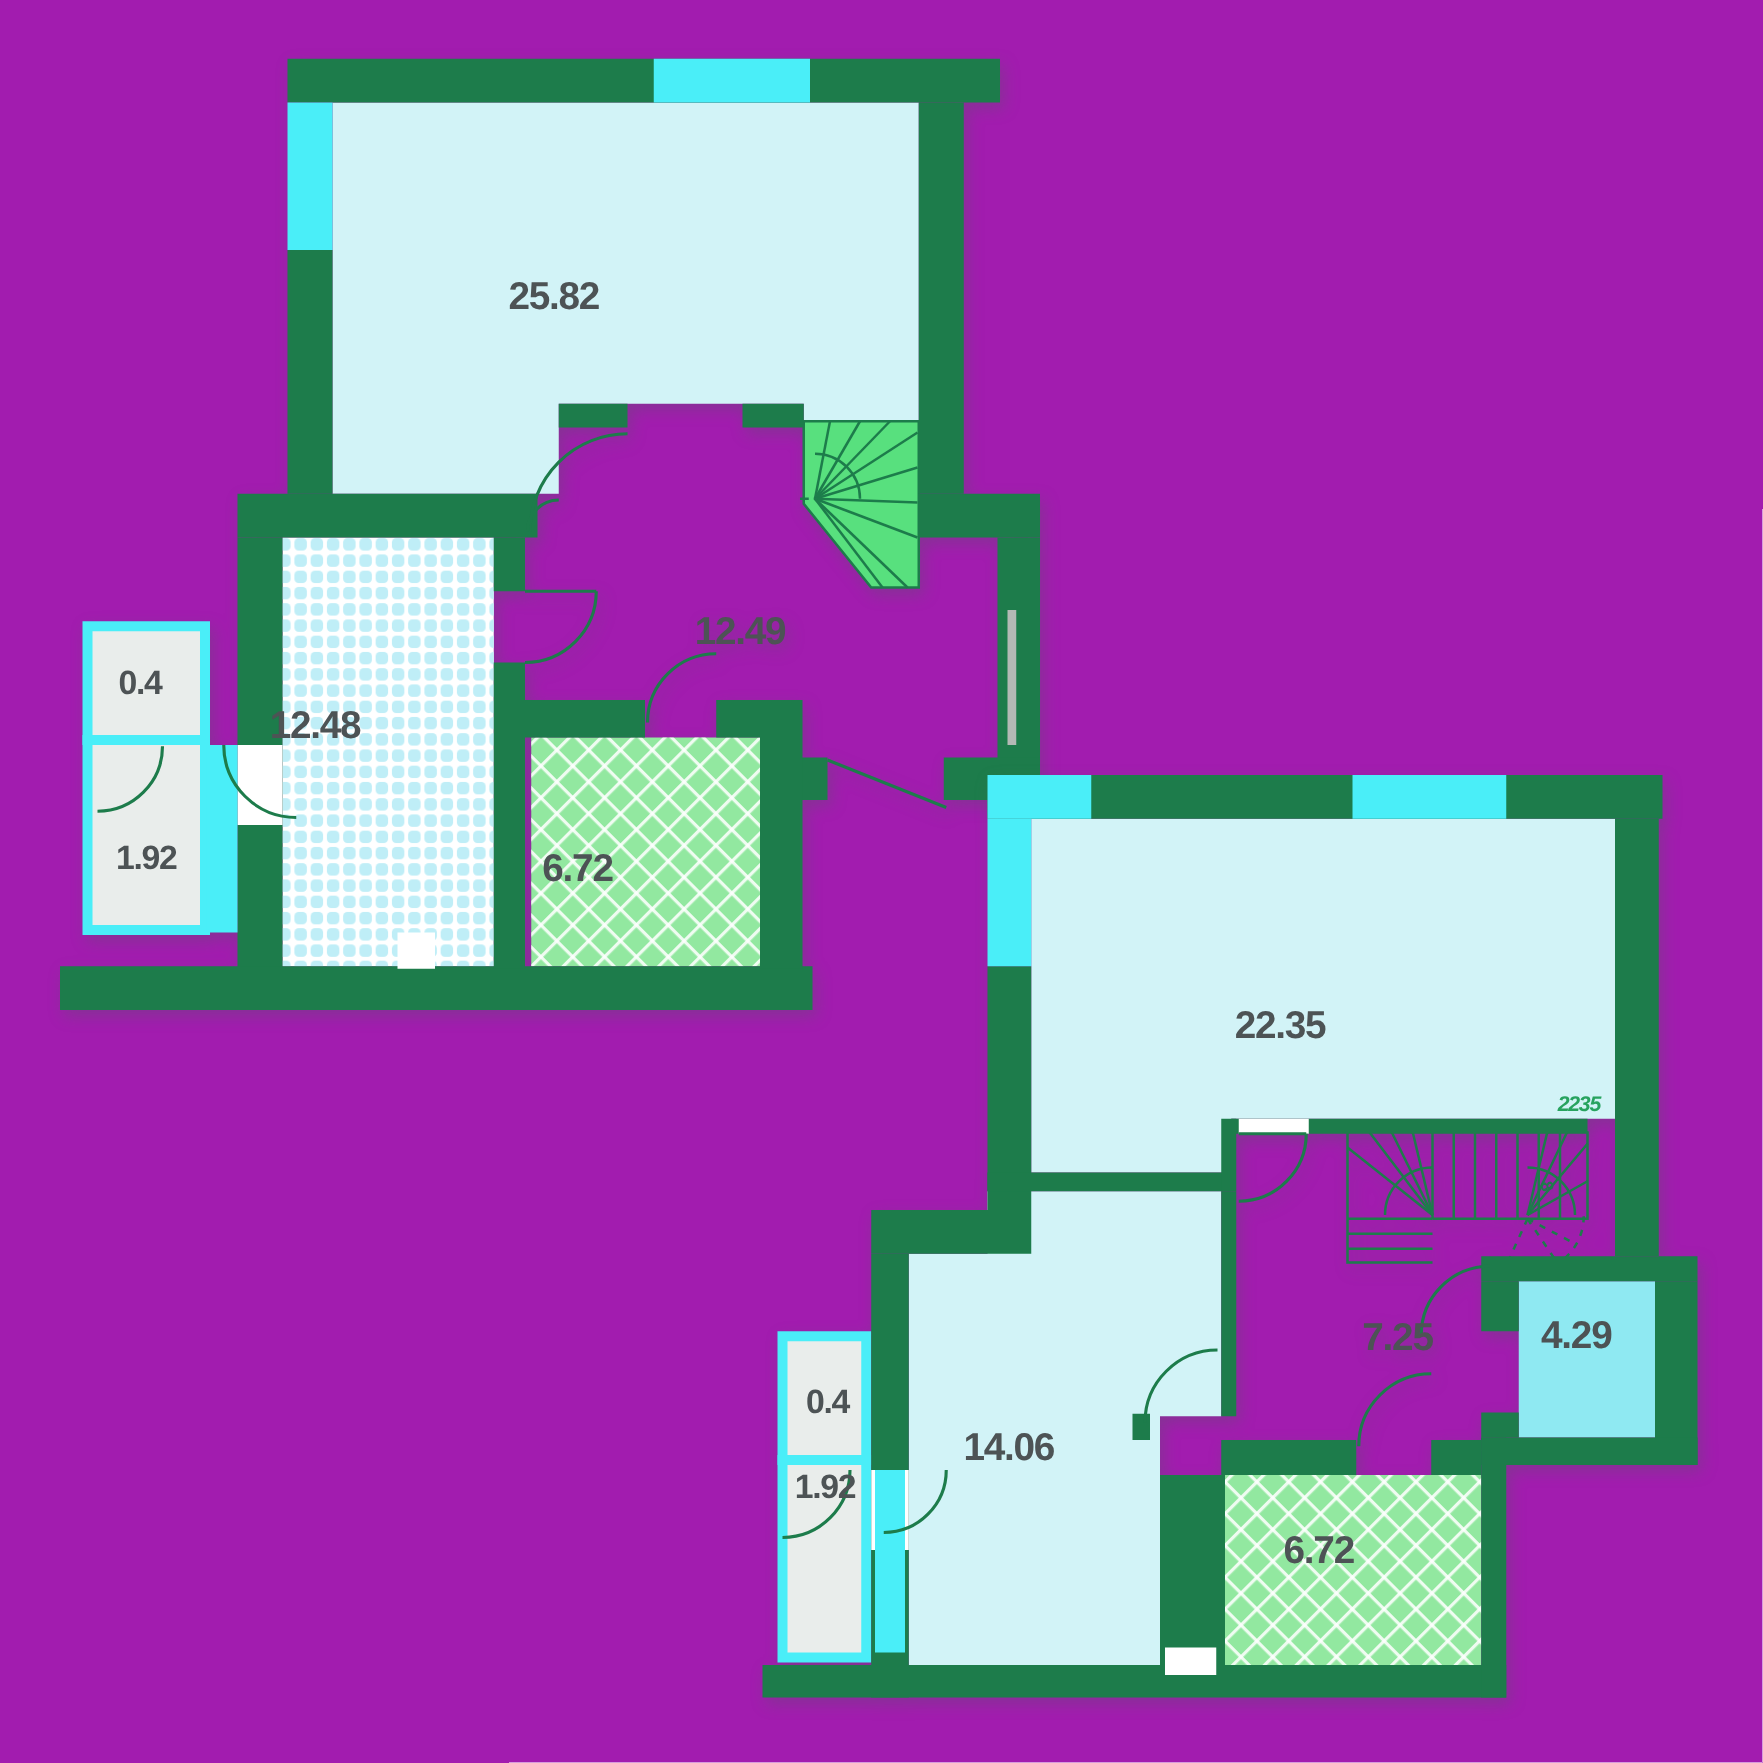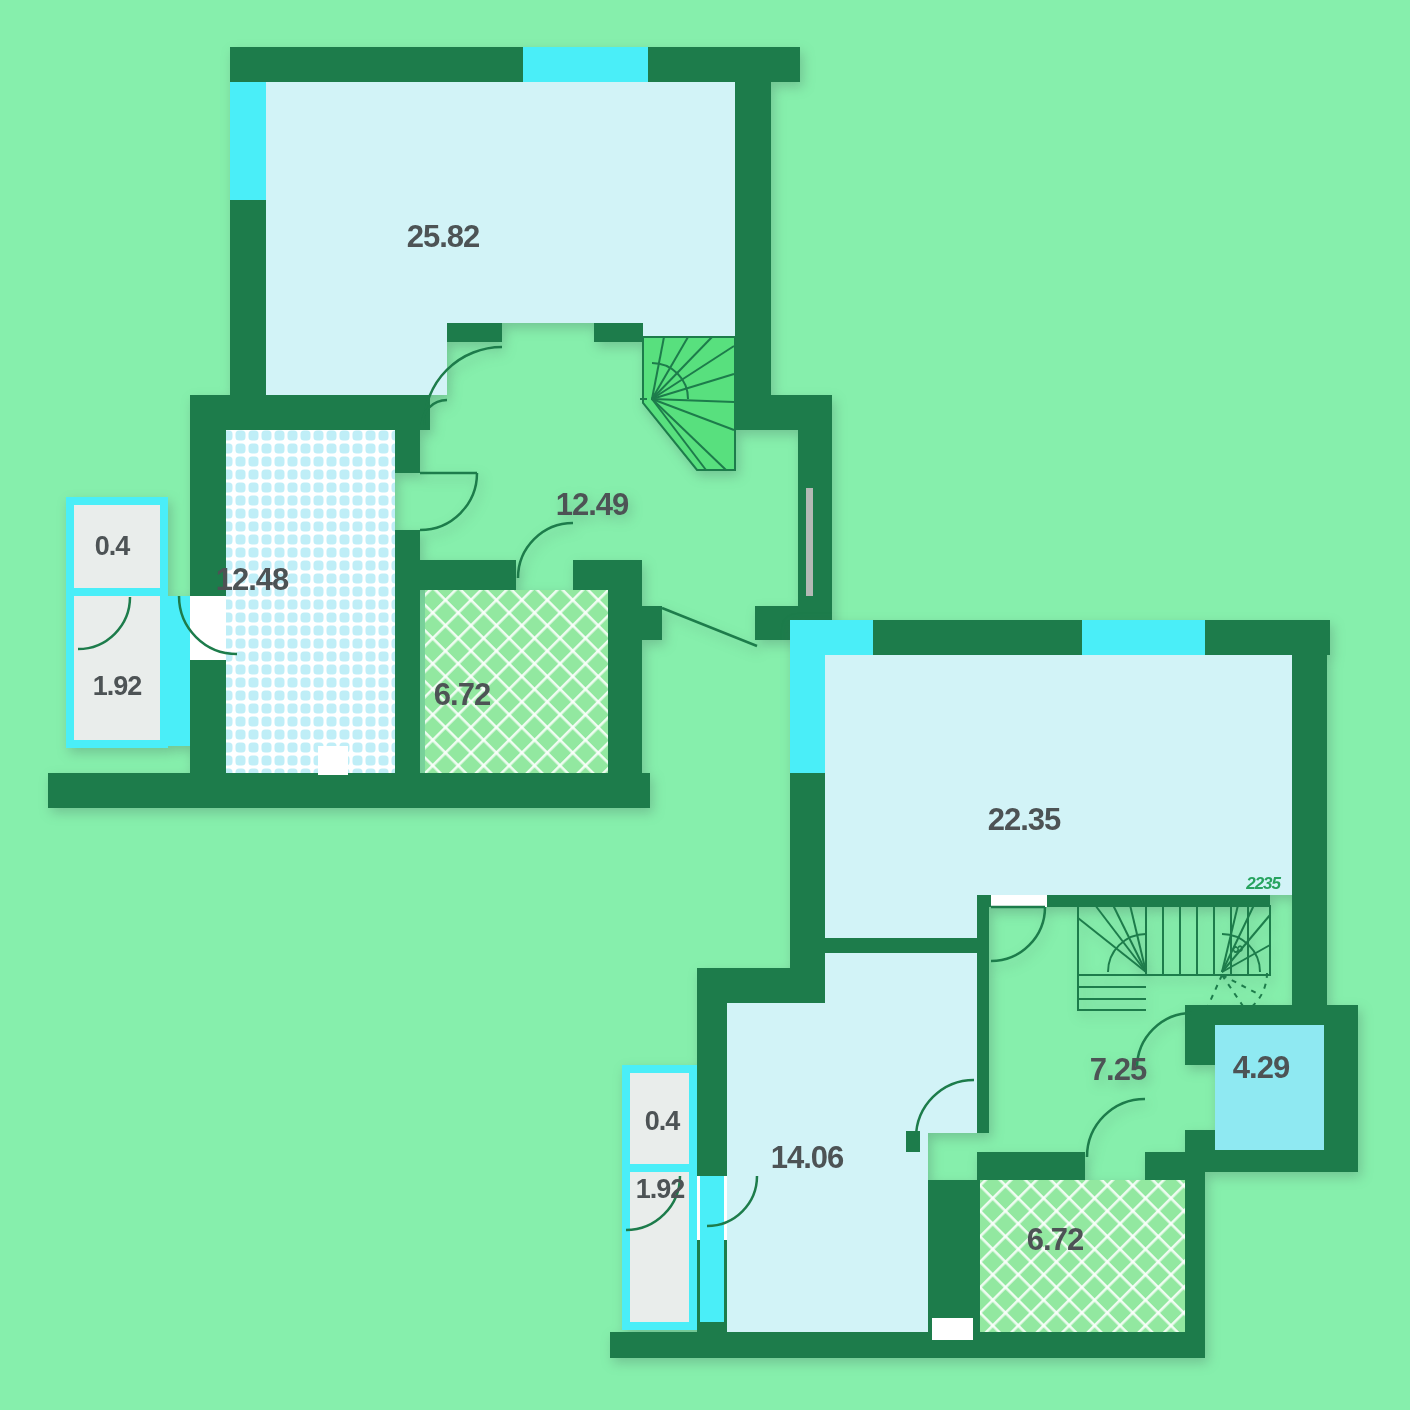--- a/index.html
+++ b/index.html
@@ -1,16 +1,16 @@
 <!DOCTYPE html>
 <html><head>
 <meta charset="utf-8">
 <style>
   html,body{margin:0;padding:0;background:#ffffff;}
-  .canvas{position:relative;width:1410px;height:1410px;background:#86efac;overflow:hidden;
+  .canvas{position:relative;width:1410px;height:1410px;background:#a21caf;overflow:hidden;
           font-family:"Liberation Sans", sans-serif;}
   svg.plan{position:absolute;overflow:visible;
            filter:drop-shadow(3px 5px 6px rgba(70,100,90,0.30));}
   text.lbl{font-family:"Liberation Sans", sans-serif;font-weight:bold;font-size:31px;
            fill:#4d5355;letter-spacing:-1px;text-anchor:middle;}
   text.lbl-sm{font-family:"Liberation Sans", sans-serif;font-weight:bold;font-size:27px;
            fill:#4d5355;letter-spacing:-1px;text-anchor:middle;}
   text.wm{font-family:"Liberation Sans", sans-serif;font-weight:bold;font-style:italic;
            font-size:17px;fill:#27a35f;letter-spacing:-1px;text-anchor:end;}
   text.stair-num{font-family:"Liberation Sans", sans-serif;font-weight:bold;font-size:14px;

